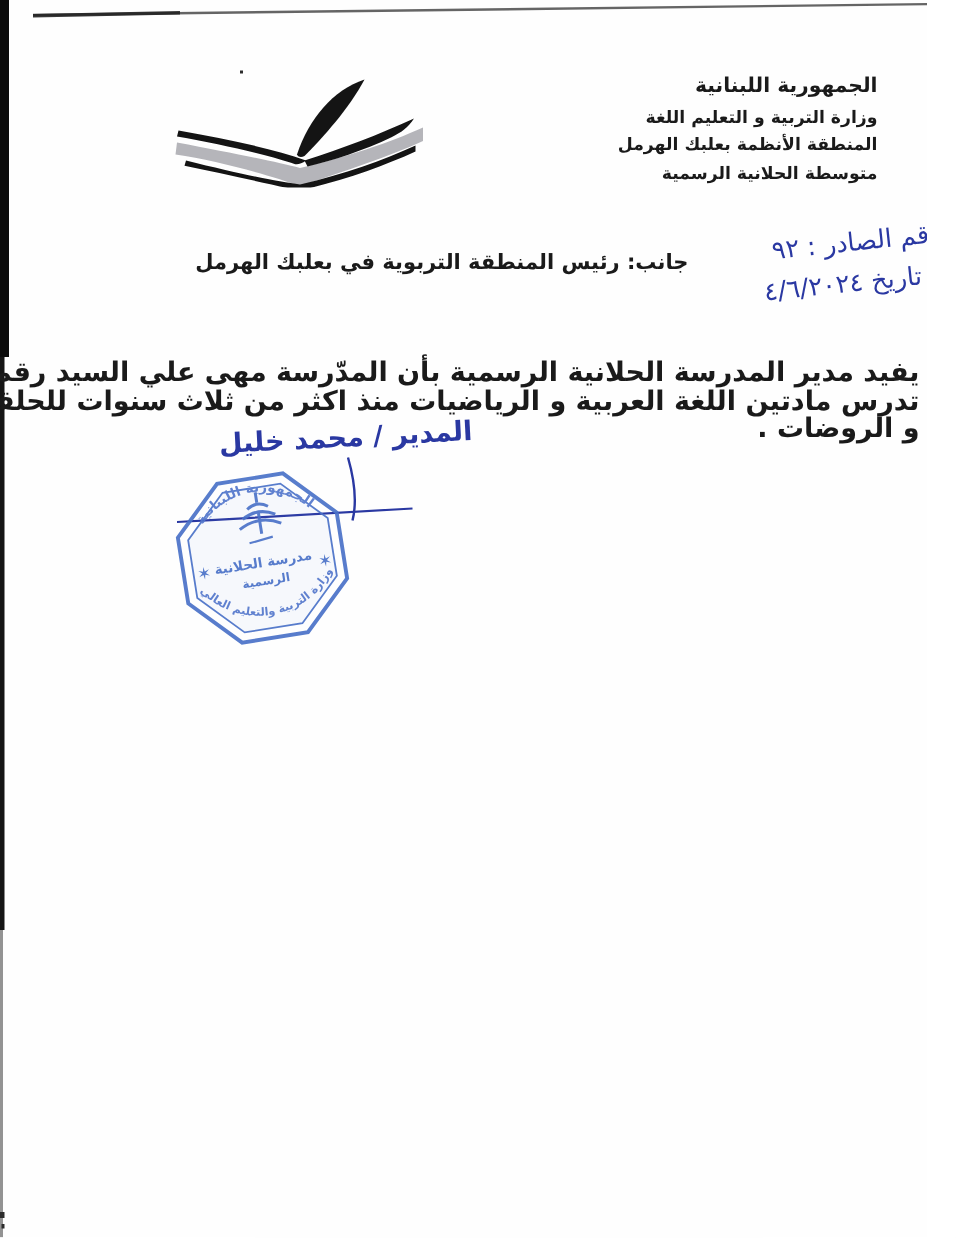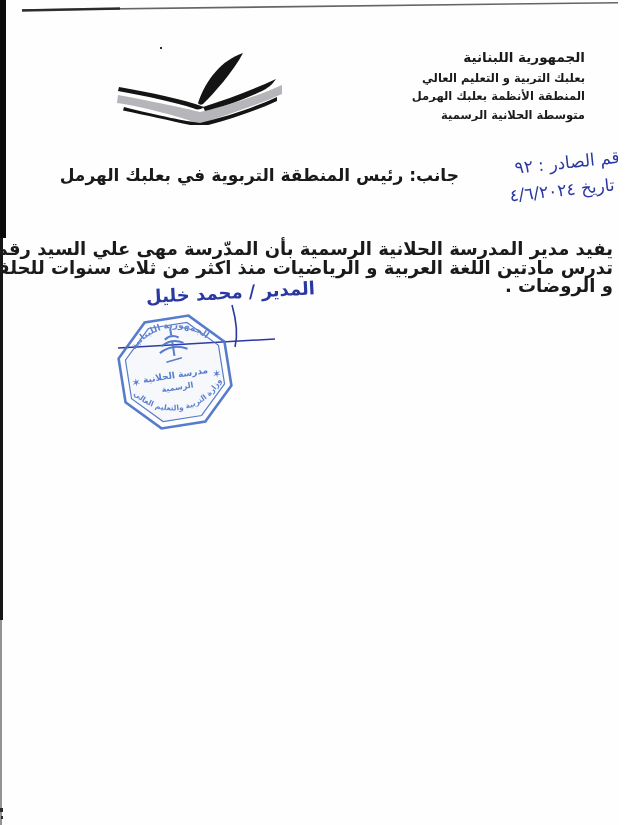--- a/index.html
+++ b/index.html
@@ -19,21 +19,21 @@
   .hdr .ln{font-size:11.5px;font-weight:bold;}
   
   .logo{position:absolute;left:110px;top:50px;}
   
   .handw{position:absolute;top:146px;right:-8px;direction:rtl;text-align:right;
     color:#2a38a2;transform:rotate(-6deg);transform-origin:right top;}
   .handw .h1{font-size:17px;white-space:nowrap;letter-spacing:.5px;}
   .handw .h2{font-size:17px;white-space:nowrap;margin-top:7px;padding-left:0;padding-right:16px;letter-spacing:.5px;}
   
   .recip{position:absolute;top:166px;right:159px;direction:rtl;text-align:right;
-    font-size:17px;font-weight:bold;line-height:19.5px;}
+    font-size:14px;font-weight:bold;line-height:19.5px;}
   .recip div{white-space:nowrap;}
   
   .body-par{position:absolute;top:240px;right:5px;direction:rtl;text-align:right;
     font-size:18px;font-weight:bold;line-height:18.5px;}
   .body-par div{white-space:nowrap;}
   
   .sig{position:absolute;top:283px;left:95px;width:220px;color:#2a38a2;
     font-size:18px;font-weight:bold;direction:rtl;text-align:right;white-space:nowrap;
     transform:rotate(-3deg);letter-spacing:1px;}
   .sig-strokes{position:absolute;left:105px;top:295px;}
@@ -52,21 +52,21 @@
   <svg class="scanline" width="637" height="20" viewBox="0 0 637 20">
     <path d="M22,10 C120,8 320,5 637,2.5" stroke="#4a4a4a" stroke-width="1.6" fill="none" opacity="0.85"></path>
     <path d="M22,10.5 L120,8.5" stroke="#222" stroke-width="2.4" fill="none" opacity="0.9"></path>
   </svg>
   <div class="speck" style="left:160px;top:47px;width:2px;height:2px;"></div>
   <div class="speck" style="left:0;top:808px;width:3px;height:4px;"></div>
   <div class="speck" style="left:1px;top:816px;width:2px;height:3px;"></div>
 
   <div class="hdr" dir="rtl">
     <div class="l0">الجمهورية اللبنانية</div>
-    <div class="ln">بعلبك التربية و التعليم العالي</div>
+    <div class="ln">وزارة التربية و التعليم اللغة</div>
     <div class="ln">المنطقة الأنظمة بعلبك الهرمل</div>
     <div class="ln">متوسطة الحلانية الرسمية</div>
   </div>
 
   <svg class="logo" width="180" height="75" viewBox="0 0 180 75">
 
     <path d="M8,45 C45,52 75,58 90,62 C120,55 150,45 172,35 L172,44 C150,54 120,64 90,74 C70,67 35,57 7,53 Z" fill="#b5b5ba"></path>
 
     <path d="M9,37 C42,43 72,49 94,57 C90,60 87,60 84,58.5 C64,52 36,46 8,41 Z" fill="#141414"></path>
 

